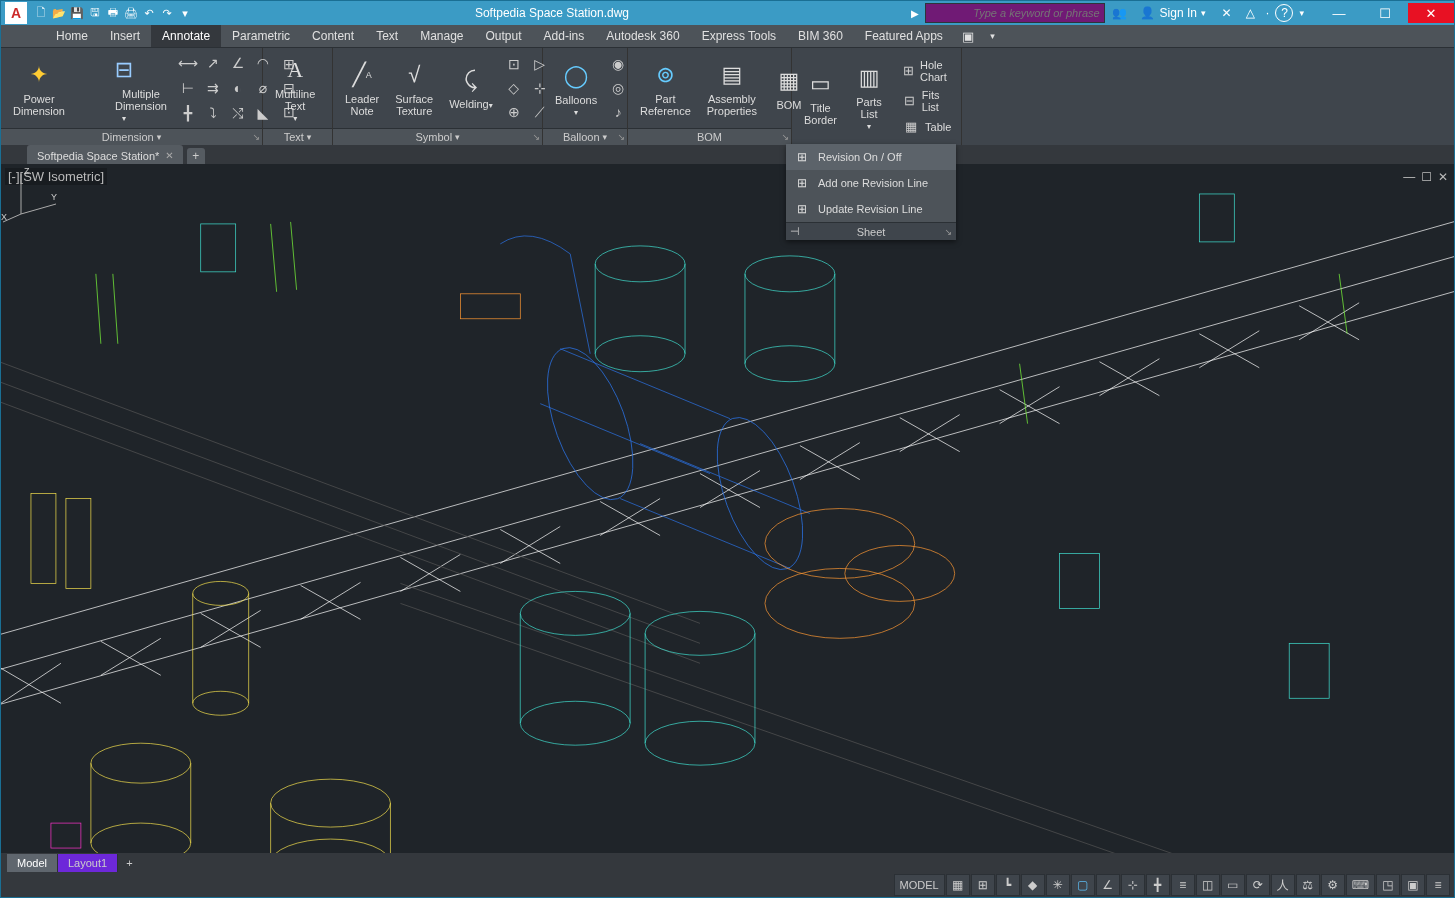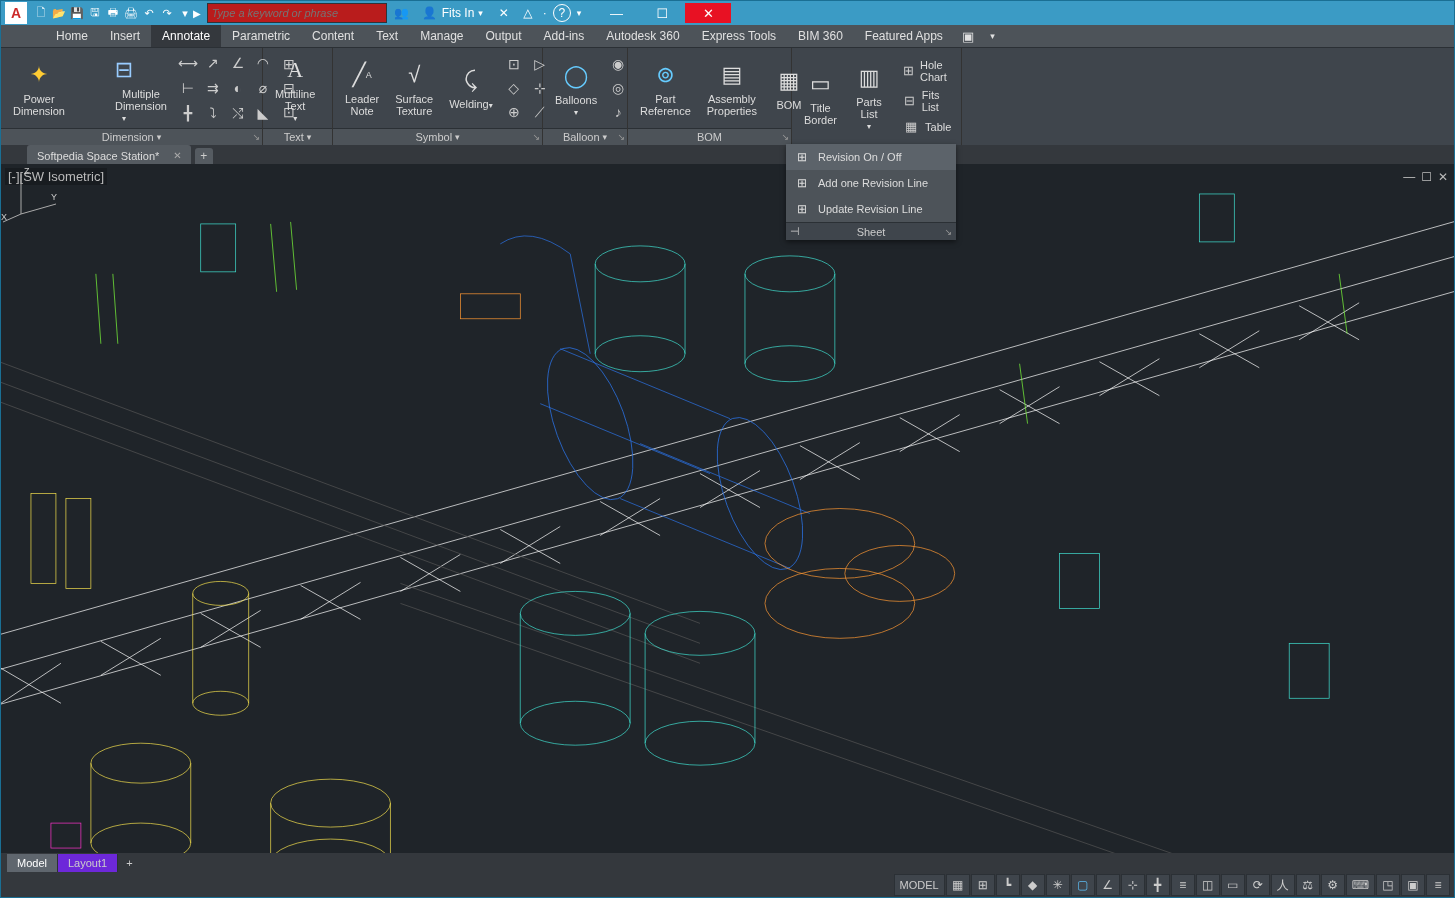--- a/index.html
+++ b/index.html
@@ -7,21 +7,21 @@
 .window-frame { width: 1455px; height: 898px; border: 1px solid #1a6f94; display: flex; flex-direction: column; }
 
 
 .titlebar { height: 24px; background: #3b9bc5; display: flex; align-items: center; color: #fff; font-size: 12px; }
 .titlebar-left { display: flex; align-items: center; gap: 2px; padding-left: 4px; }
 .app-icon { width: 22px; height: 22px; background: #fff; position: relative; display: inline-flex; align-items: center; justify-content: center; margin-right: 4px; }
 .app-icon::before { content: "A"; color: #cc2929; font-weight: bold; font-size: 14px; }
 .qat-btn { width: 16px; height: 16px; display: inline-flex; align-items: center; justify-content: center; color: #fff; font-size: 11px; cursor: pointer; }
 .titlebar-center { flex: 1; text-align: center; color: #fff; }
 .titlebar-right { display: flex; align-items: center; gap: 6px; }
-.search-box { width: 180px; height: 20px; background: #b91c1c; border: 1px solid #2e343a; color: #bbb; font-size: 11px; font-style: italic; padding: 0 4px; }
+.search-box { width: 180px; height: 20px; background: #701a75; border: 1px solid #2e343a; color: #bbb; font-size: 11px; font-style: italic; padding: 0 4px; text-align: right; }
 .signin-area { display: flex; gap: 4px; align-items: center; color: #fff; font-size: 12px; padding: 2px 6px; cursor: pointer; }
 .title-icon { width: 18px; height: 18px; display: inline-flex; align-items: center; justify-content: center; color: #fff; cursor: pointer; }
 .title-help { width: 18px; height: 18px; border-radius: 50%; border: 1px solid #fff; display: inline-flex; align-items: center; justify-content: center; cursor: pointer; font-size: 12px; }
 .window-controls { display: flex; margin-left: 6px; }
 .wc { width: 46px; height: 20px; display: flex; align-items: center; justify-content: center; color: #fff; font-size: 13px; cursor: pointer; }
 .wc-close { background: #e81123; width: 46px; }
 
 
 .menubar { height: 22px; background: #4d5359; display: flex; align-items: center; gap: 0; padding-left: 44px; color: #e0e0e0; font-size: 12px; }
 .menubar .tab { padding: 4px 11px; cursor: pointer; height: 22px; display: flex; align-items: center; }
@@ -49,21 +49,21 @@
 .sheet-dropdown { position: absolute; left: 786px; top: 144px; width: 170px; background: #4d5359; z-index: 30; box-shadow: 0 2px 5px rgba(0,0,0,0.5); }
 .sheet-item { display: flex; align-items: center; gap: 8px; color: #ddd; font-size: 11px; padding: 5px 8px; cursor: pointer; }
 .sheet-item.hl { background: #5c636a; }
 .sheet-item .si { width: 16px; height: 16px; display: inline-flex; align-items: center; justify-content: center; font-size: 12px; }
 .sheet-title { height: 18px; font-size: 11px; color: #ccc; text-align: center; background: #3f454c; border-top: 1px solid #2b3035; display: flex; align-items: center; justify-content: center; position: relative; }
 .sheet-title .pin { position: absolute; left: 4px; font-size: 11px; }
 .sheet-title .expander { position: absolute; right: 4px; font-size: 9px; color: #999;}
 
 
 .filetabs { height: 19px; background: #34383d; display: flex; align-items: flex-end; padding-left: 26px; gap: 4px; }
-.filetab { height: 19px; background: #555b61; color: #ddd; font-size: 11px; padding: 2px 9px 0 10px; border-radius: 3px 3px 0 0; display: flex; align-items: center; gap: 14px; cursor: pointer; }
+.filetab { height: 19px; background: #555b61; color: #ddd; font-size: 11px; padding: 2px 9px 0 10px; border-radius: 3px 3px 0 0; display: flex; align-items: center; gap: 6px; cursor: pointer; }
 .filetab .x { font-size: 10px; color: #aaa; cursor: pointer; }
 .filetab-add { width: 18px; height: 16px; background: #555b61; color: #ccc; font-size: 12px; display: flex; align-items: center; justify-content: center; border-radius: 3px 3px 0 0; cursor: pointer; }
 
 
 .viewport { flex: 1; background: #1f2429; position: relative; overflow: hidden; }
 .vp-label { position: absolute; left: 4px; top: 4px; color: #bbb; font-size: 13px; background: rgba(0,0,0,0.2); padding: 1px 3px; }
 .vp-controls { position: absolute; right: 6px; top: 6px; display: flex; gap: 6px; color: #bbb; font-size: 12px; }
 .vp-controls span { cursor: pointer; }
 .ucs-icon { position: absolute; left: 16px; bottom: 40px; width: 60px; height: 60px; }
 .viewport svg { position: absolute; inset: 0; }
@@ -92,27 +92,28 @@
       <span class="qat-btn">🗋</span>
       <span class="qat-btn">📂</span>
       <span class="qat-btn">💾</span>
       <span class="qat-btn">🖫</span>
       <span class="qat-btn">🖶</span>
       <span class="qat-btn">🖨</span>
       <span class="qat-btn">↶</span>
       <span class="qat-btn">↷</span>
       <span class="qat-btn">▾</span>
     </div>
+    <div class="titlebar-center">Softpedia Space Station.dwg</div>
     <div class="titlebar-right">
       <span style="color:#fff;font-size:10px;">▶</span>
       <input class="search-box" placeholder="Type a keyword or phrase" style="">
       <span class="title-icon">👥</span>
       <span class="signin-area">
         <span>👤</span>
-        <span>Fits In</span>
+        <span>Sign In</span>
         <span style="font-size:9px;">▾</span>
       </span>
       <span class="title-icon">✕</span>
       <span class="title-icon">△</span>
       <span style="color:#fff;">·</span>
       <span class="title-help">?</span>
       <span style="font-size:9px;color:#fff;">▾</span>
       <div class="window-controls">
         <div class="wc">—</div>
         <div class="wc">☐</div>

